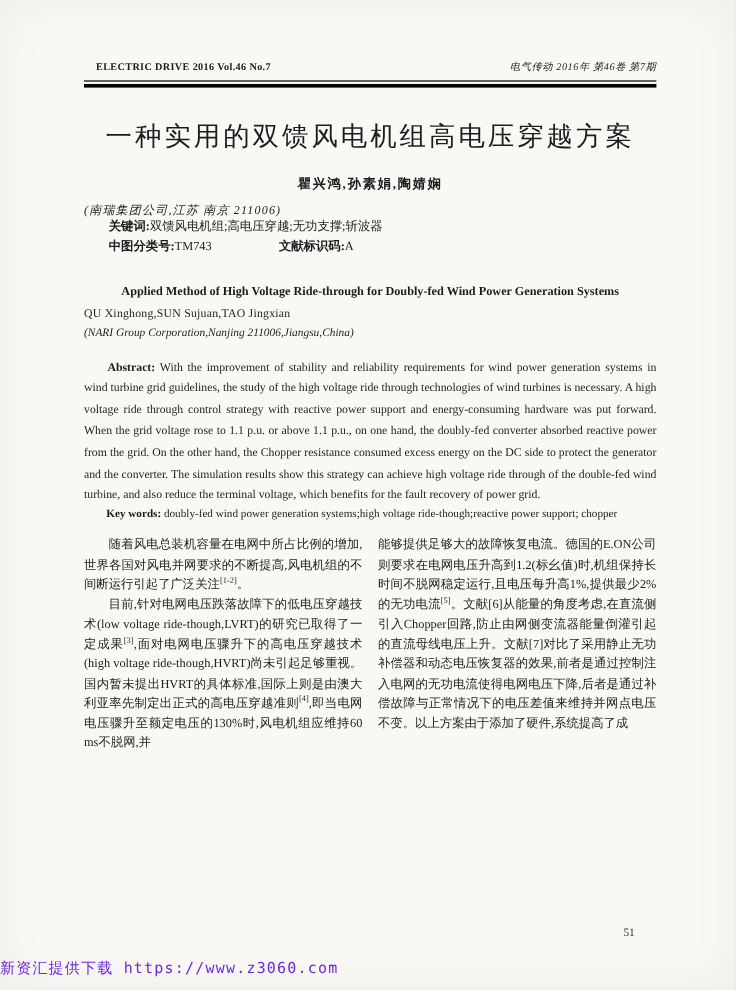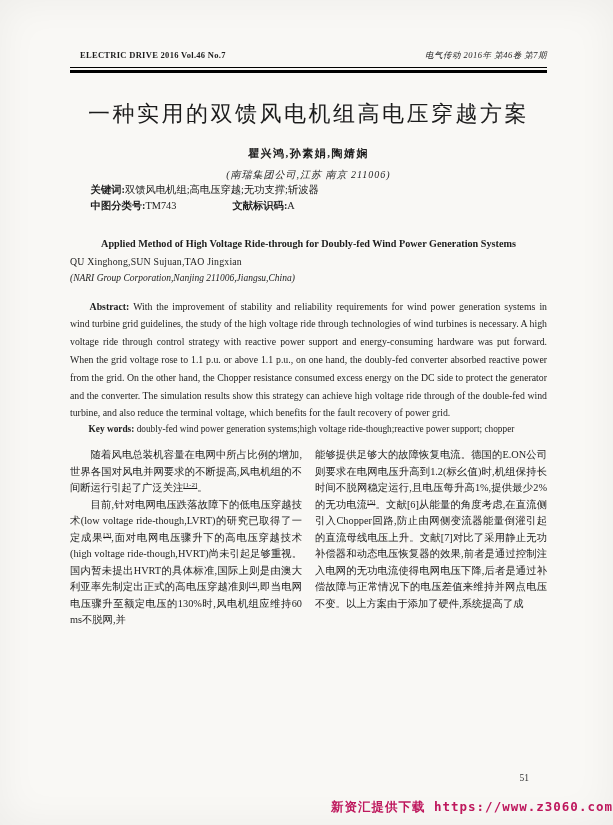--- a/index.html
+++ b/index.html
@@ -11,46 +11,46 @@
   }
   .content{padding:50px 66px 0 70px;}
   
   .hdr{display:flex;justify-content:space-between;align-items:baseline;font-size:8.5px;padding-left:10px;}
   .hdr-en{font-weight:700;letter-spacing:.3px;}
   .hdr-cn{font-style:italic;letter-spacing:.5px;}
   .rule{margin-top:5px;height:2px;border-top:1px solid #000;border-bottom:3px solid #000;}
   
   .title{margin:26px 0 0 0;font-size:22px;font-weight:500;text-align:center;letter-spacing:2.5px;}
   .authors{margin-top:17px;font-size:11px;font-weight:700;text-align:center;letter-spacing:1.5px;}
-  .affil{margin-top:7px;font-size:10px;font-style:italic;text-align:center;letter-spacing:1px;}
+  .affil{margin-top:7px;font-size:10px;font-style:italic;letter-spacing:1px;}
   
   .abs-cn{margin:20px 0 0 0;font-size:10.3px;line-height:15.8px;text-align:justify;text-indent:2em;}
   .kw-cn{margin:0;font-size:10.3px;line-height:15.8px;text-indent:2em;}
   .clc{margin:0;font-size:10.3px;line-height:15.8px;text-indent:2em;}
   .code-label{margin-left:56px;}
   
   .en-title{margin:24px 0 4px 0;font-size:10.2px;font-weight:700;text-align:center;}
   .en-authors{margin-top:7px;font-size:9.8px;text-align:left;letter-spacing:.2px;}
   .en-affil{margin-top:6px;font-size:9.5px;font-style:italic;}
   .abs-en{margin:15px 0 0 0;font-size:9.8px;line-height:17.8px;text-align:justify;text-indent:2em;}
   .kw-en{margin:1px 0 0 0;font-size:9.3px;line-height:13px;text-indent:2em;white-space:nowrap;}
   
   .columns{margin-top:11px;display:flex;gap:13px;}
   .col{width:232px;flex:none;}
   .body-p{margin:0;font-size:10.3px;line-height:16.5px;text-align:justify;}
   .indent{text-indent:2em;}
-  sup{font-size:7px;line-height:0;text-decoration:underline;}
+  sup{font-size:7px;line-height:0;}
   
   .footnote{position:absolute;left:70px;bottom:41px;width:340px;font-size:8px;line-height:13.5px;}
   .fn-rule{width:150px;border-top:1px solid #2a2a2a;margin-bottom:4px;}
   .footnote p{margin:0;white-space:nowrap;}
   
   .pagenum{position:absolute;right:84px;bottom:42px;font-size:9.5px;color:#333;padding-left:44px;}
-  .watermark{position:absolute;left:0;bottom:9px;width:100%;text-align:right;
-    font-family:"DejaVu Sans Mono",monospace;font-size:12.5px;color:#be185d;letter-spacing:1px;font-weight:bold;}
+  .watermark{position:absolute;left:0;bottom:9px;width:100%;text-align:left;
+    font-family:"DejaVu Sans Mono",monospace;font-size:12.5px;color:#6d28d9;letter-spacing:1px;}
   b{font-weight:700;}
 </style>
 </head>
 <body>
 
 <div class="page">
   <div class="content">
 
     <div class="hdr">
       <span class="hdr-en">ELECTRIC DRIVE  2016  Vol.46  No.7</span>

